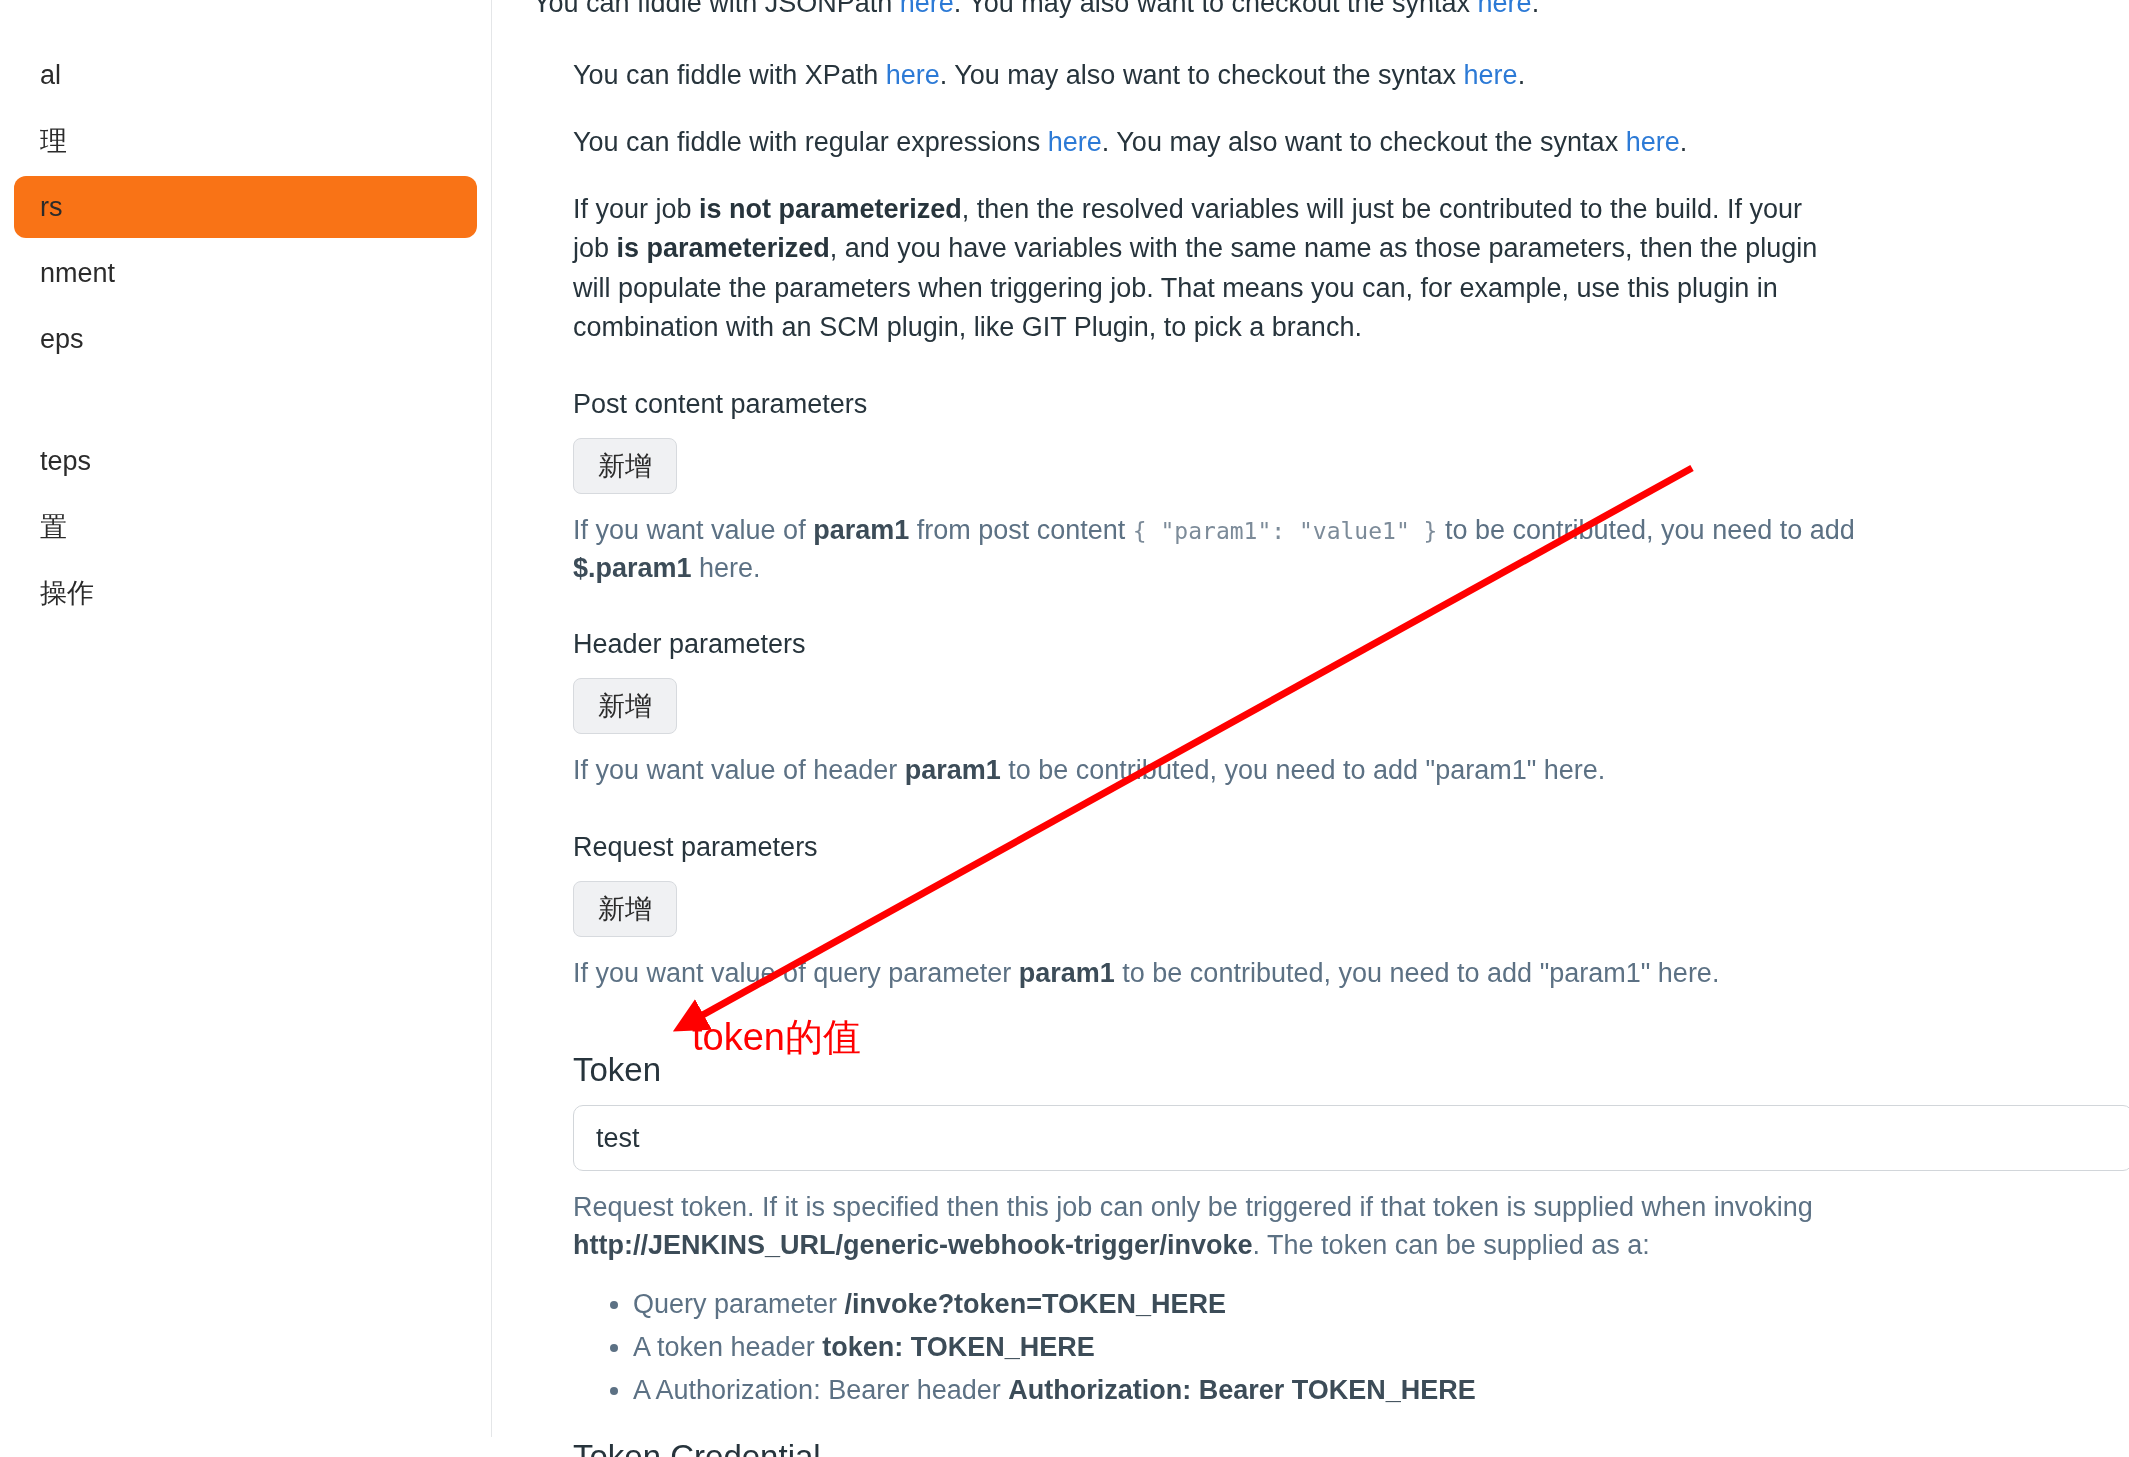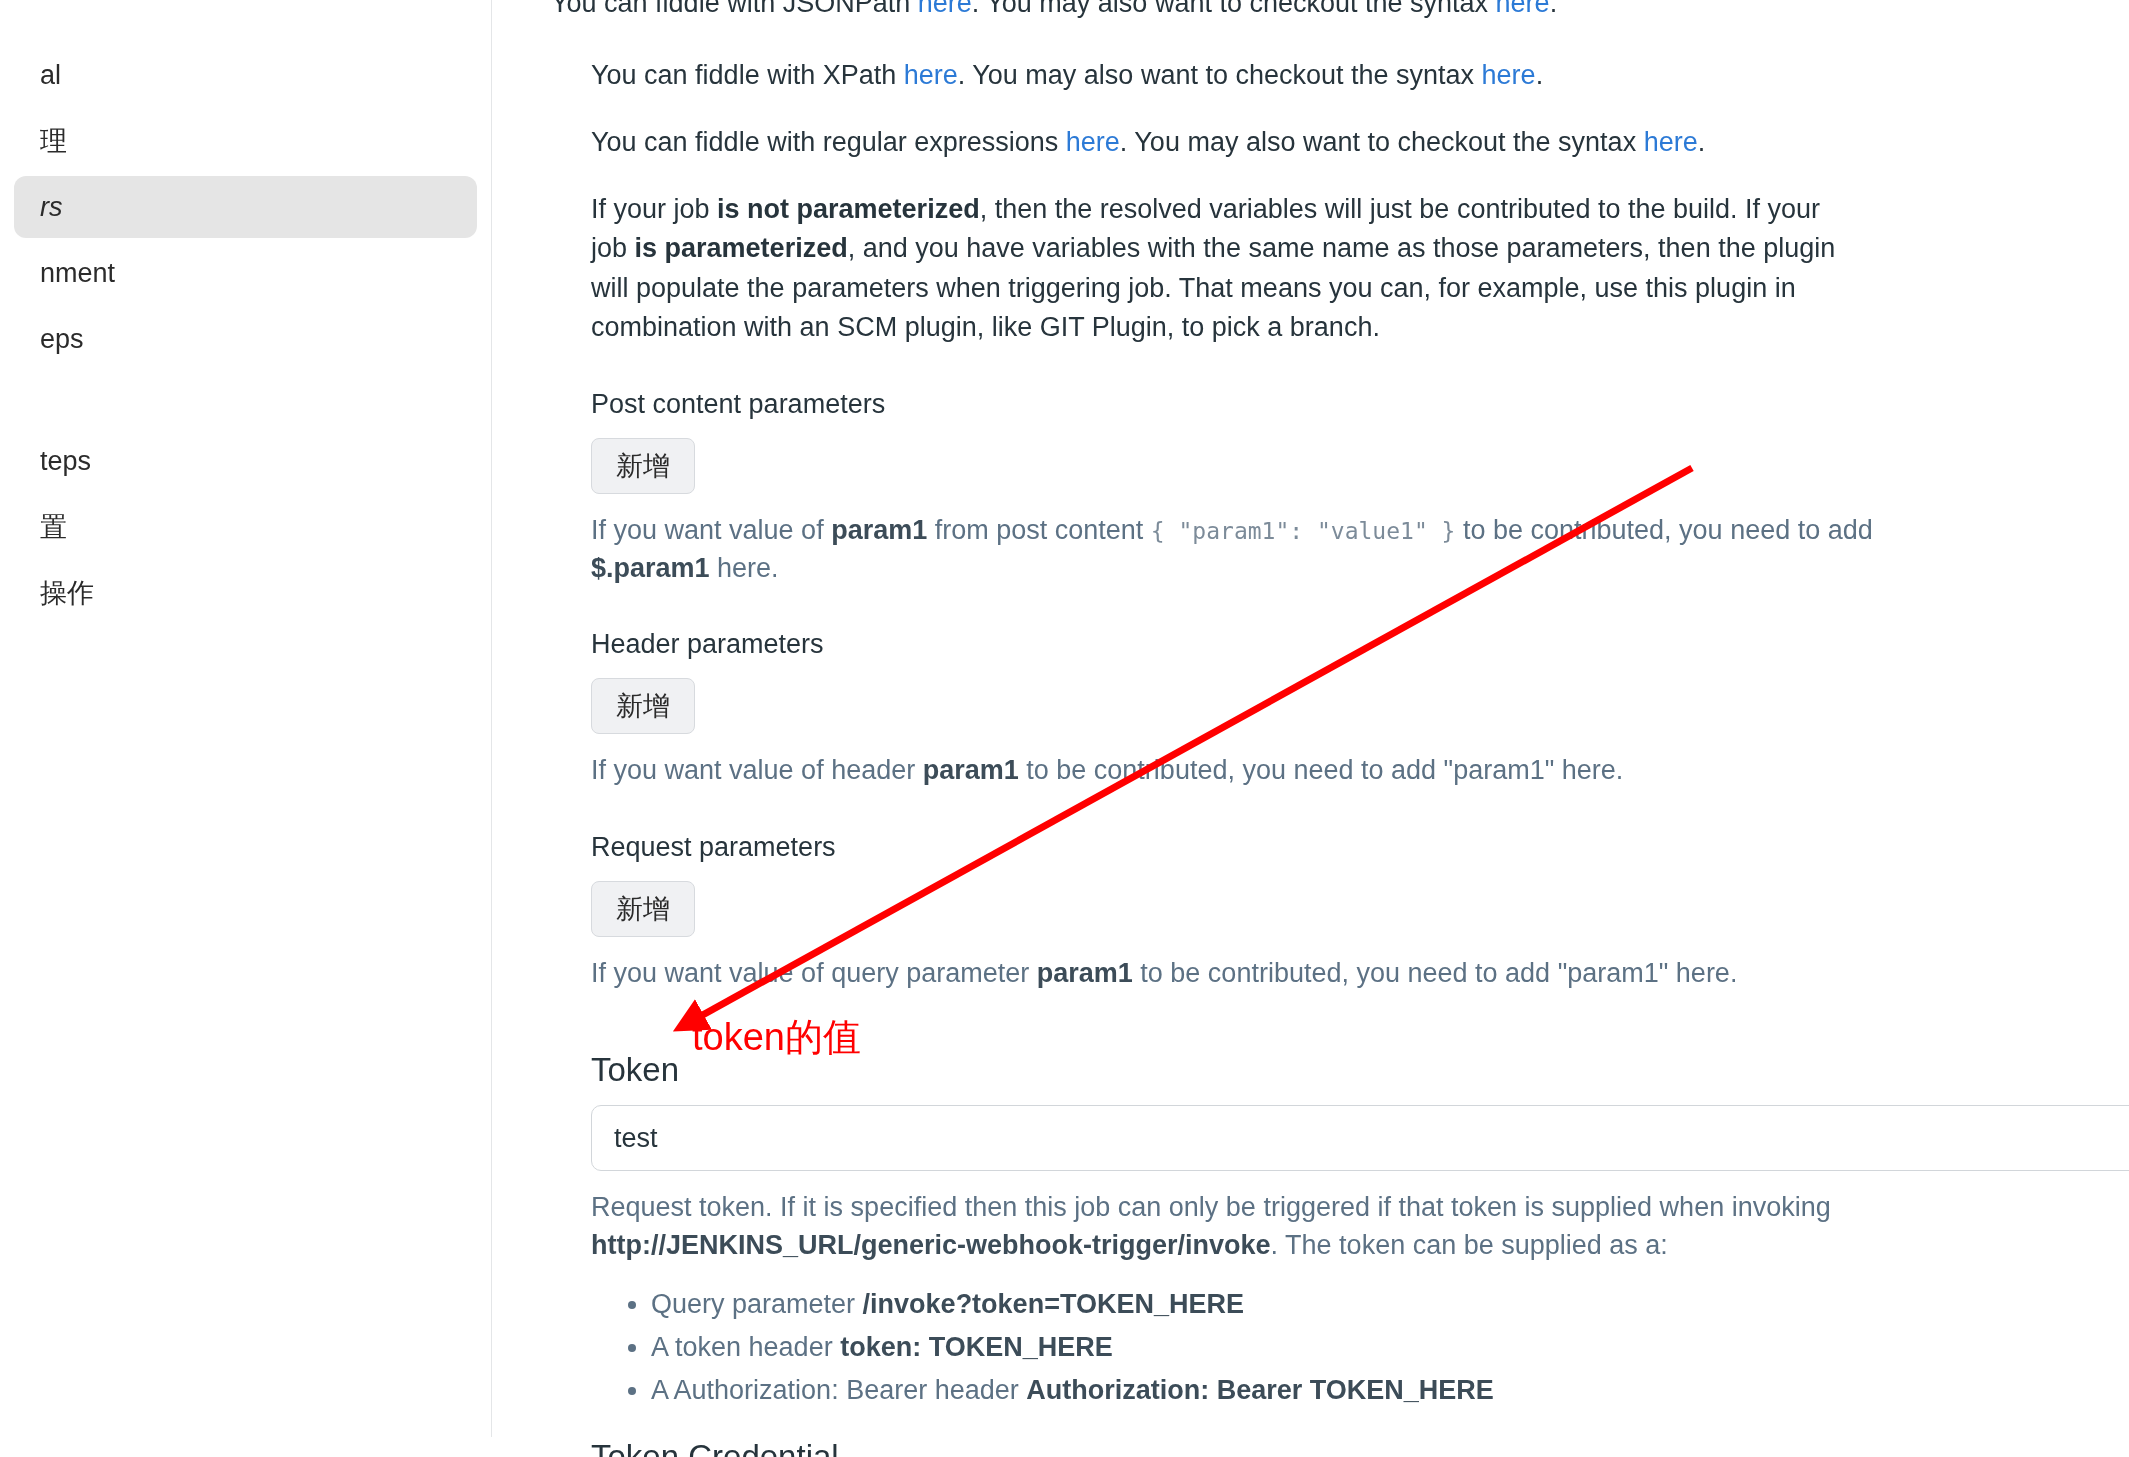--- a/index.html
+++ b/index.html
@@ -30,29 +30,28 @@
     height: 62px;
     display: flex;
     align-items: center;
     padding-left: 26px;
     font-size: 27px;
     color: #2b2b2b;
     border-radius: 12px;
     margin: 4px 14px;
   }
   .side-item.active {
-    background: #e5e5e5;
-    font-style: italic;
+    background: #f97316;
   }
   .side-gap { height: 52px; }
 
   
   .content {
     position: absolute;
-    left: 511px; top: 0;
+    left: 493px; top: 0;
     width: 1364px; height: 1457px;
     padding: 0 0 0 40px;
     background: #ffffff;
   }
   .para {
     font-size: 27px;
     line-height: 1.45;
     color: #27343c;
     margin: 0;
     padding: 0 30px 0 40px;

